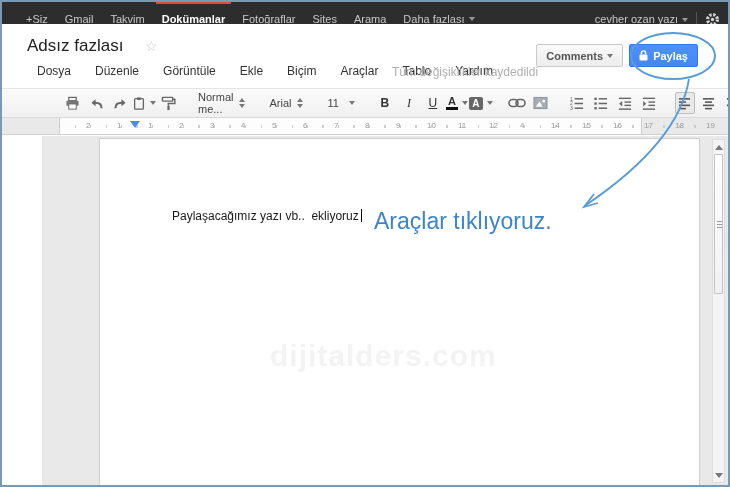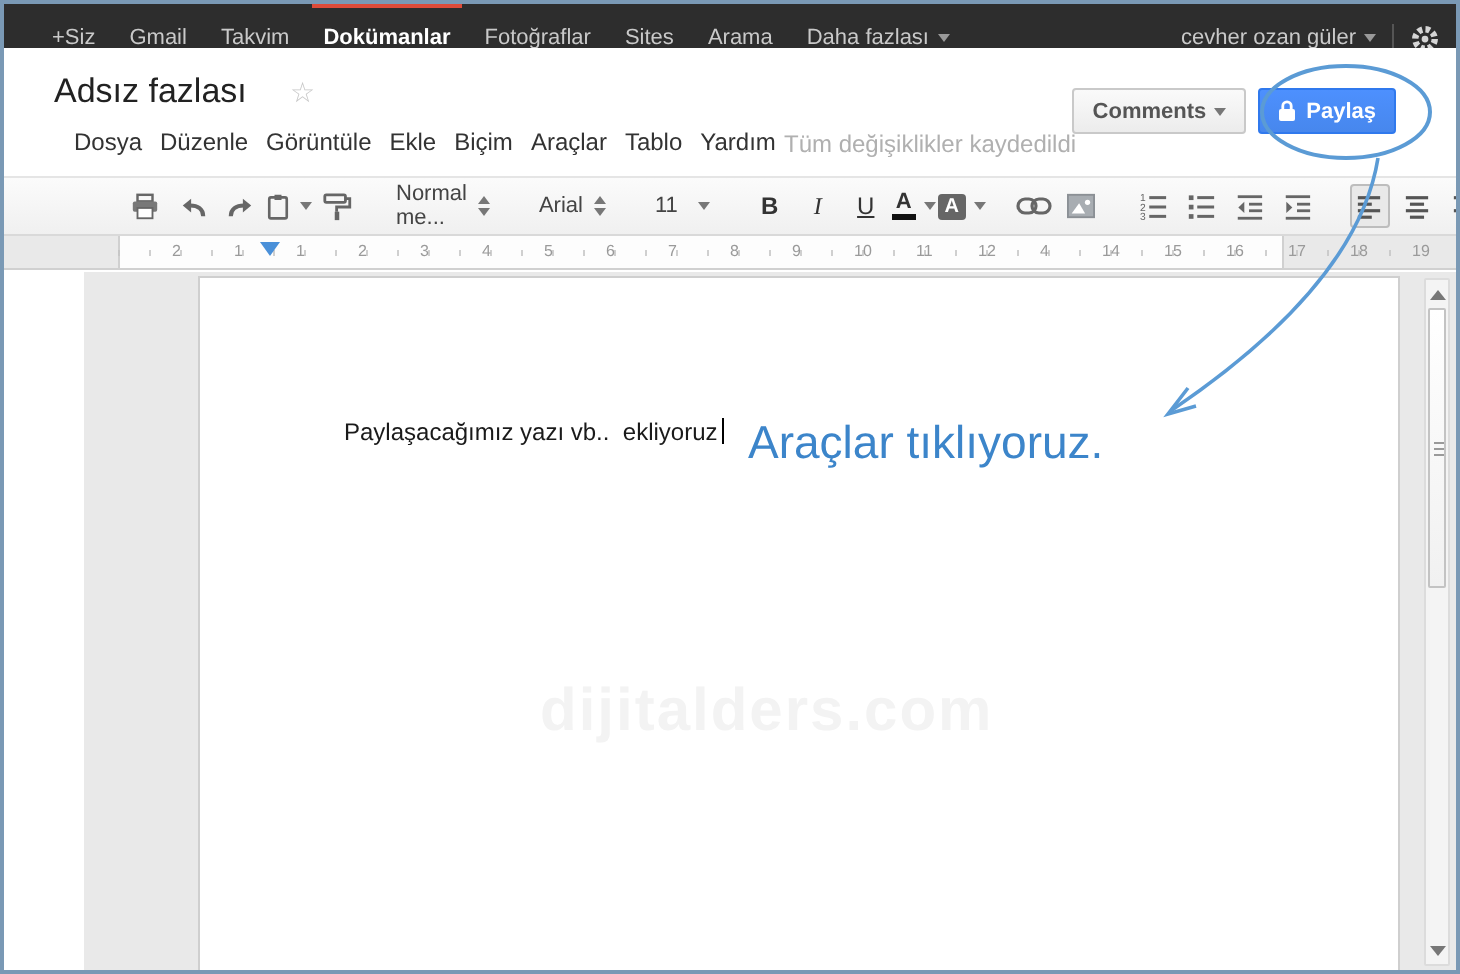--- a/index.html
+++ b/index.html
@@ -19,21 +19,21 @@
   .drop.light { border-top-color:#999; }
 
   
   .header { position:absolute; top:22px; left:0; right:0; height:64px; background:#fff; }
   .doc-title { position:absolute; left:25px; top:12px; font-size:17px; color:#222; }
   .star { position:absolute; left:143px; top:14px; font-size:14px; color:#c8c8c8; cursor:pointer; }
   .hdr-buttons { position:absolute; right:30px; top:20px; display:flex; gap:6px; }
   .btn { height:23px; font-size:11px; font-weight:bold; border-radius:2px; display:flex; align-items:center; padding:0 9px; cursor:pointer; font-family:"Liberation Sans", sans-serif; }
   .btn-comments { background:linear-gradient(#fafafa,#ececec); border:1px solid #c9c9c9; color:#555; }
   .btn-share { background:linear-gradient(#4d90fe,#4787ed); border:1px solid #3079ed; color:#fff; gap:5px; }
-  .menu-bar { position:absolute; left:35px; top:40px; display:flex; gap:9px; align-items:center; }
+  .menu-bar { position:absolute; left:35px; top:40px; display:flex; gap:24px; align-items:center; }
   .menu-item { font-size:12px; color:#333; cursor:pointer; }
   .saved-status { position:absolute; left:375px; top:41px; font-size:12px; color:#b0b0b0;padding-left:15px; }
 
   
   .toolbar { position:absolute; top:86px; left:0; right:0; height:30px; background:linear-gradient(#fbfbfb,#f0f0f0); border-top:1px solid #e5e5e5; border-bottom:1px solid #d9d9d9; display:flex; align-items:center; padding-left:60px; gap:4px; }
   .ti { display:flex; align-items:center; justify-content:center; min-width:20px; height:22px; border:1px solid transparent; border-radius:2px; cursor:pointer; color:#555; }
   .ti.pressed { border-color:#bdbdbd; background:#e9e9e9; }
   .tb-sep { width:1px; height:18px; background:#d6d6d6; margin:0 4px; }
   .ti-text { font-size:11px; color:#444; }
   .sel { display:flex; align-items:center; gap:6px; padding:0 4px; height:22px; cursor:pointer; }
@@ -87,21 +87,21 @@
         <span class="tb-item">+Siz</span>
         <span class="tb-item">Gmail</span>
         <span class="tb-item">Takvim</span>
         <span class="tb-item active">Dokümanlar</span>
         <span class="tb-item">Fotoğraflar</span>
         <span class="tb-item">Sites</span>
         <span class="tb-item">Arama</span>
         <span class="tb-item">Daha fazlası<i class="drop light"></i></span>
       </div>
     <div class="topbar-right">
-      <span class="tb-user"><span>cevher ozan güler</span><i class="drop light"></i></span>
+      <span class="tb-user"><span>cevher ozan yazı</span><i class="drop light"></i></span>
       <span class="tb-vsep"></span>
       <span style="cursor:pointer;">
         <span>
           <svg width="15" height="15" viewBox="0 0 16 16">
               <circle cx="8" cy="8" r="5.2" fill="none" stroke="#d5d5d5" stroke-width="3.4" stroke-dasharray="2.4 1.7"></circle>
               <circle cx="8" cy="8" r="1.8" fill="#d5d5d5"></circle>
             </svg>
         </span>
       </span>
     </div>

